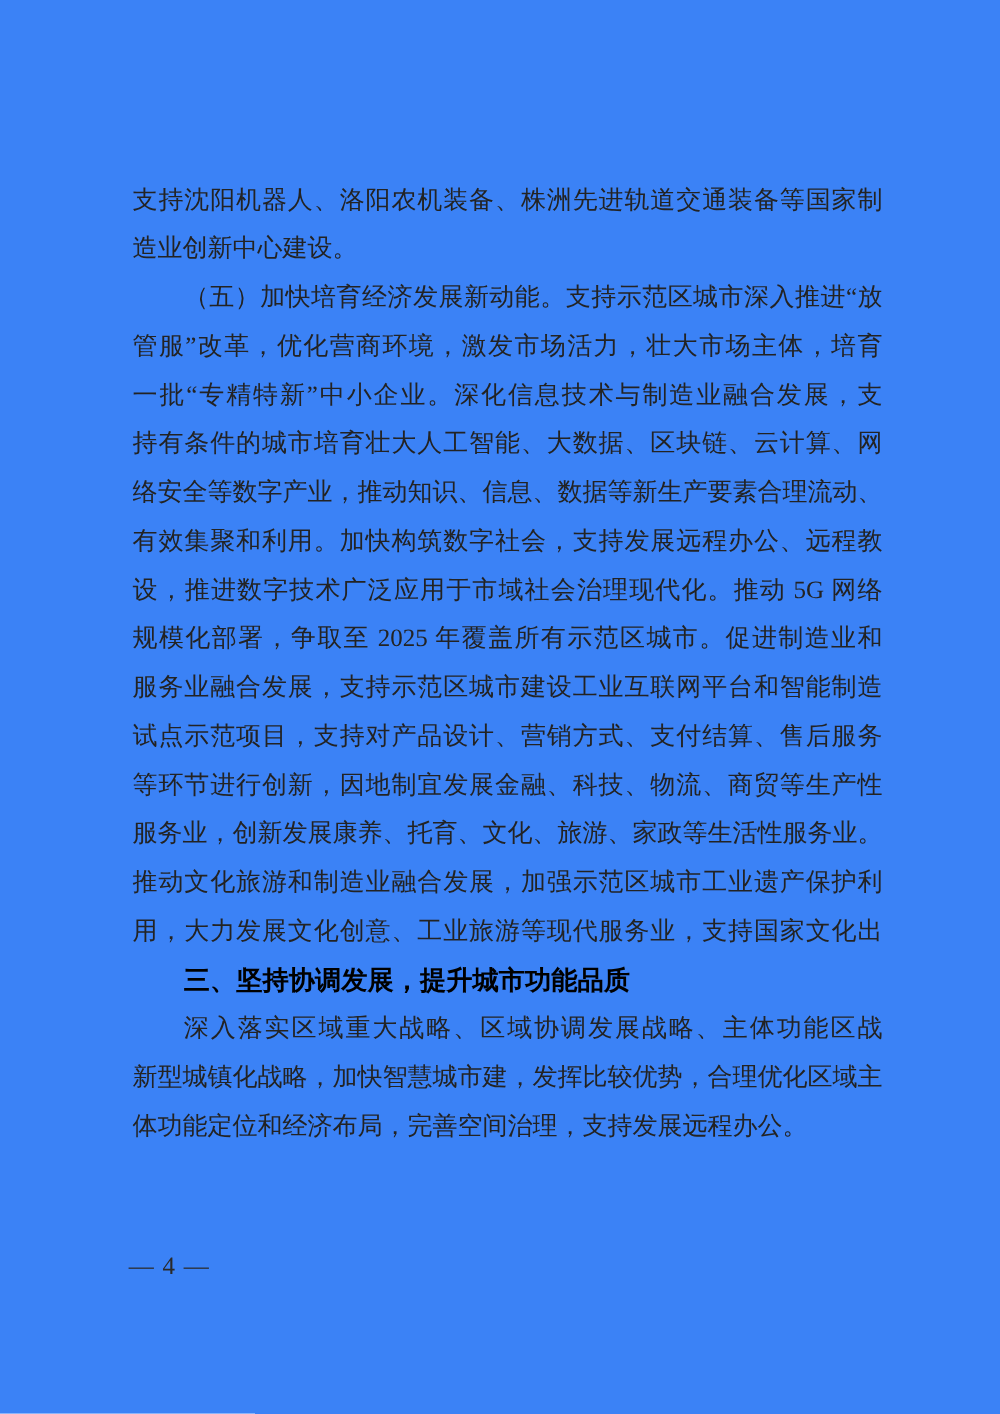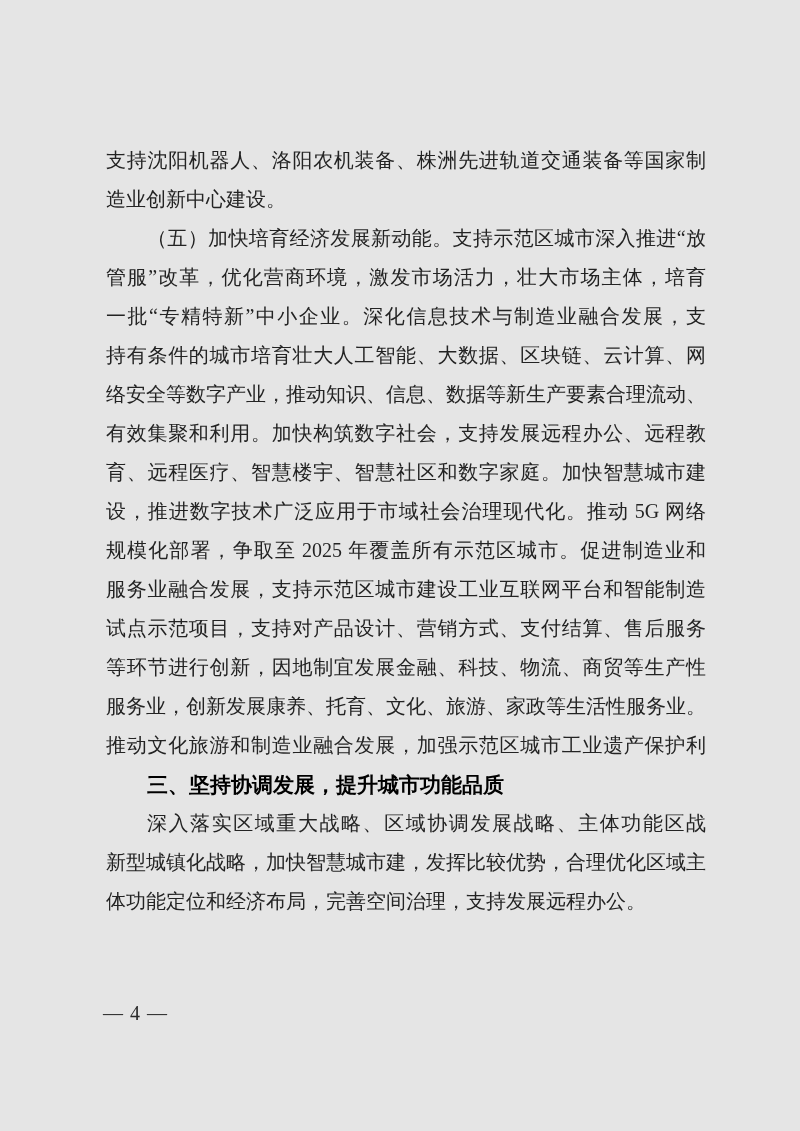--- a/index.html
+++ b/index.html
@@ -4,21 +4,21 @@
 <style>
   html, body {
     margin: 0;
     padding: 0;
     background: #ffffff;
   }
   .page {
     position: relative;
     width: 800px;
     height: 1131px;
-    background: #e5e5e5;
+    background: #3b82f6;
     overflow: hidden;
     font-family: "Liberation Serif", "DejaVu Serif", serif;
   }
   .textblock {
     position: absolute;
     left: 106px;
     top: 141px;
     width: 600px;
     color: #232323;
     font-size: 20px;
@@ -60,27 +60,27 @@
 <div class="page">
   <div class="textblock">
     <div class="line">支持沈阳机器人、洛阳农机装备、株洲先进轨道交通装备等国家制</div>
     <div class="line noj">造业创新中心建设。</div>
     <div class="line ind">（五）加快培育经济发展新动能。支持示范区城市深入推进“放</div>
     <div class="line">管服”改革，优化营商环境，激发市场活力，壮大市场主体，培育</div>
     <div class="line">一批“专精特新”中小企业。深化信息技术与制造业融合发展，支</div>
     <div class="line">持有条件的城市培育壮大人工智能、大数据、区块链、云计算、网</div>
     <div class="line">络安全等数字产业，推动知识、信息、数据等新生产要素合理流动、</div>
     <div class="line">有效集聚和利用。加快构筑数字社会，支持发展远程办公、远程教</div>
-    <div class="line">育、远程医疗、智慧楼宇、智慧社区和数字家庭。加快智慧城市建</div>
     <div class="line">设，推进数字技术广泛应用于市域社会治理现代化。推动 5G 网络</div>
     <div class="line">规模化部署，争取至 2025 年覆盖所有示范区城市。促进制造业和</div>
     <div class="line">服务业融合发展，支持示范区城市建设工业互联网平台和智能制造</div>
     <div class="line">试点示范项目，支持对产品设计、营销方式、支付结算、售后服务</div>
     <div class="line">等环节进行创新，因地制宜发展金融、科技、物流、商贸等生产性</div>
     <div class="line">服务业，创新发展康养、托育、文化、旅游、家政等生活性服务业。</div>
     <div class="line">推动文化旅游和制造业融合发展，加强示范区城市工业遗产保护利</div>
+    <div class="line">用，大力发展文化创意、工业旅游等现代服务业，支持国家文化出</div>
     <div class="line heading ind">三、坚持协调发展，提升城市功能品质</div>
     <div class="line ind">深入落实区域重大战略、区域协调发展战略、主体功能区战略、</div>
     <div class="line">新型城镇化战略，加快智慧城市建，发挥比较优势，合理优化区域主</div>
     <div class="line noj">体功能定位和经济布局，完善空间治理，支持发展远程办公。</div>
   </div>
   <div class="footer">— 4 —</div>
 </div>
 
 </body></html>

